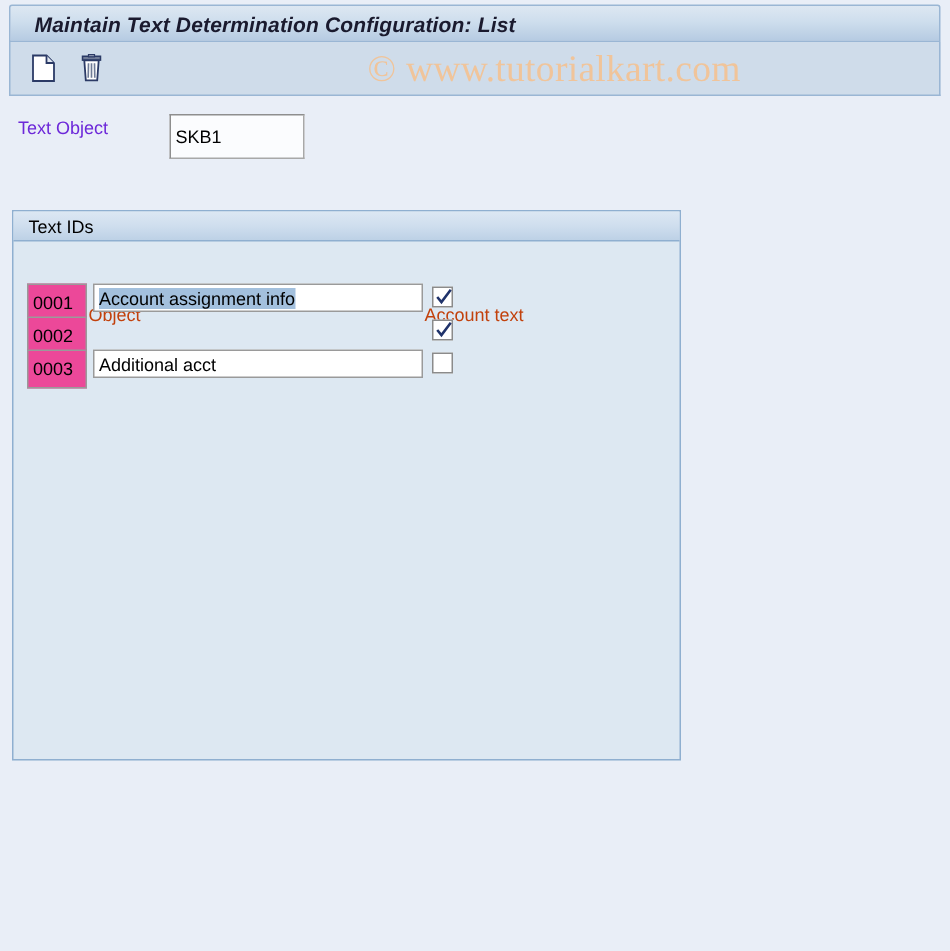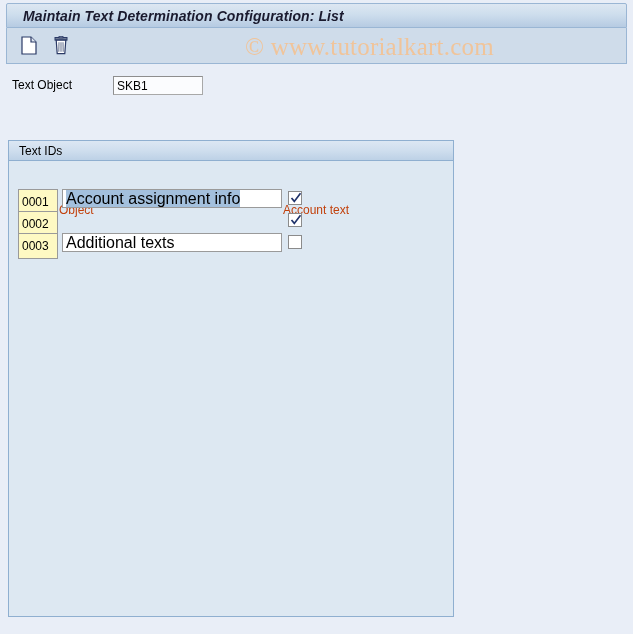--- a/index.html
+++ b/index.html
@@ -88,29 +88,29 @@
     left: 0px;
     top: 76px;
     width: 633px;
     height: 22px;
   }
   .textobj-label {
     position: absolute;
     left: 12px;
     top: 2px;
     font-size: 12px;
-    color: #000000;
+    color: #6d28d9;
     white-space: nowrap;
   }
   .textobj-input {
     position: absolute;
     left: 113px;
     top: 0px;
     width: 90px;
-    height: 19px;
+    height: 30px;
     box-sizing: border-box;
     background: #fbfcfe;
     border: 1px solid #a8a8a8;
     border-top-color: #8e8e8e;
     border-left-color: #8e8e8e;
     font-family: "Liberation Sans", sans-serif;
     font-size: 12px;
     color: #000;
     padding: 0 3px;
     line-height: 17px;
@@ -124,21 +124,21 @@
     color: #000;
     white-space: nowrap;
   }
 
   
   .groupbox {
     position: absolute;
     left: 8px;
     top: 140px;
     width: 446px;
-    height: 477px;
+    height: 367px;
     box-sizing: border-box;
     border: 1px solid #8fafd0;
     background: #dde8f2;
   }
   .groupbox-header {
     height: 20px;
     background: linear-gradient(to bottom, #dce7f3 0%, #cfdeee 50%, #bdd1e6 100%);
     border-bottom: 1px solid #8fafd0;
     display: flex;
     align-items: center;
@@ -181,21 +181,21 @@
     height: 22px;
     display: block;
   }
   .cell-id {
     position: absolute;
     left: 9px;
     top: 0;
     width: 40px;
     height: 19px;
     box-sizing: border-box;
-    background: #fef9c3;
+    background: #ec4899;
     border: 1px solid #9a9a9a;
     font-family: "Liberation Sans", sans-serif;
     font-size: 12px;
     color: #000;
     text-align: left;
     padding: 12px 3px;
     line-height: 17px;
     outline: none;
   }
   .sel-text {
@@ -204,21 +204,21 @@
   }
   .meaning-display {
     position: absolute;
     left: 53px;
     top: 0;
     width: 220px;
     height: 19px;
     box-sizing: border-box;
     background: #ffffff;
     border: 1px solid #9a9a9a;
-    font-size: 16px;
+    font-size: 12px;
     color: #000;
     padding: 1px 3px;
     line-height: 16px;
     white-space: nowrap;
     overflow: hidden;
   }
   .cell-check {
     position: absolute;
     left: 279px;
     top: 2px;
@@ -307,21 +307,21 @@
         <div class="cell-check">
           <svg class="tick" viewBox="0 0 12 14">
             <path d="M1.5 7 L4.3 10.4 L10.5 2.2" fill="none" stroke="#20336b" stroke-width="1.7" stroke-linecap="butt" stroke-linejoin="miter"></path>
           </svg>
         </div>
       </div>
 
       <div class="row">
         <input class="cell-id" type="text" readonly="" value="0003" style="">
         <div class="meaning-display">
-          <span>Additional texts</span>
+          <span>Additional acct</span>
         </div>
         <div class="cell-check unchecked">
           
         </div>
       </div>
 
     </div>
   </div>
 </div>
 

